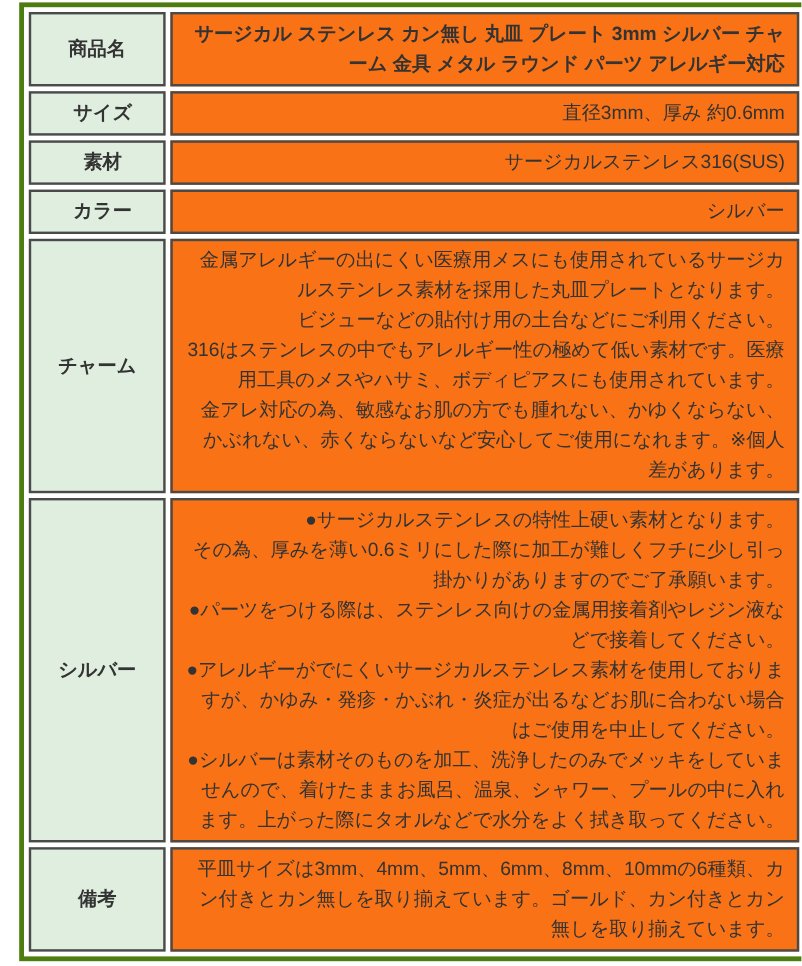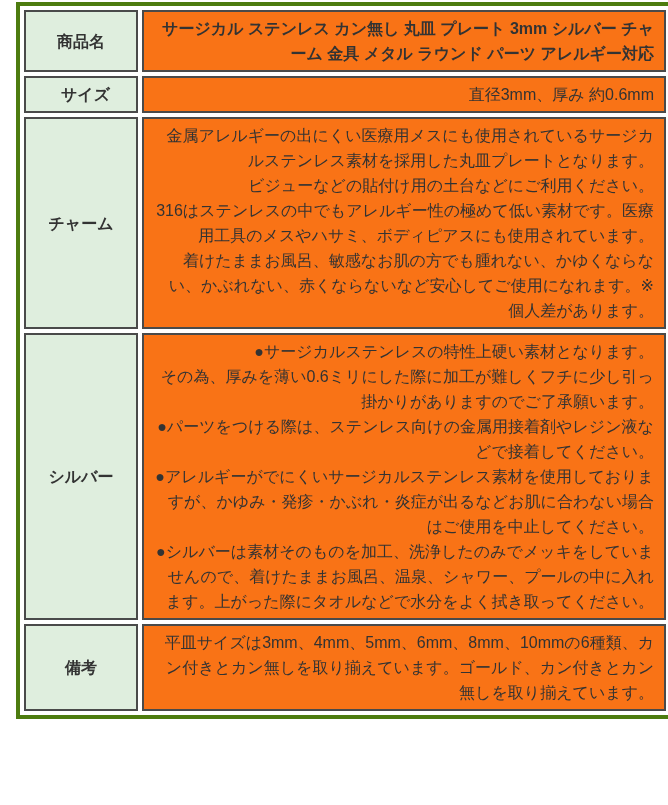--- a/index.html
+++ b/index.html
@@ -59,26 +59,34 @@
     </colgroup>
     <tbody>
       <tr>
         <td class="label">商品名</td>
         <td class="value bold">サージカル ステンレス カン無し 丸皿 プレート 3mm シルバー チャーム 金具 メタル ラウンド パーツ アレルギー対応</td>
       </tr>
       <tr class="row-small">
         <td class="label">サイズ</td>
         <td class="value">直径3mm、厚み 約0.6mm</td>
       </tr>
+      <tr class="row-small">
+        <td class="label">素材</td>
+        <td class="value">サージカルステンレス316(SUS)</td>
+      </tr>
+      <tr class="row-small">
+        <td class="label">カラー</td>
+        <td class="value">シルバー</td>
+      </tr>
       <tr>
         <td class="label">チャーム</td>
         <td class="value">金属アレルギーの出にくい医療用メスにも使用されているサージカルステンレス素材を採用した丸皿プレートとなります。
 ビジューなどの貼付け用の土台などにご利用ください。
 316はステンレスの中でもアレルギー性の極めて低い素材です。医療用工具のメスやハサミ、ボディピアスにも使用されています。
-着けたままお風呂、敏感なお肌の方でも腫れない、かゆくならない、かぶれない、赤くならないなど安心してご使用になれます。※個人差があります。</td>
+金アレ対応の為、敏感なお肌の方でも腫れない、かゆくならない、かぶれない、赤くならないなど安心してご使用になれます。※個人差があります。</td>
       </tr>
       <tr>
         <td class="label">シルバー</td>
         <td class="value">●サージカルステンレスの特性上硬い素材となります。
 その為、厚みを薄い0.6ミリにした際に加工が難しくフチに少し引っ掛かりがありますのでご了承願います。
 ●パーツをつける際は、ステンレス向けの金属用接着剤やレジン液などで接着してください。
 ●アレルギーがでにくいサージカルステンレス素材を使用しておりますが、かゆみ・発疹・かぶれ・炎症が出るなどお肌に合わない場合はご使用を中止してください。
 ●シルバーは素材そのものを加工、洗浄したのみでメッキをしていませんので、着けたままお風呂、温泉、シャワー、プールの中に入れます。上がった際にタオルなどで水分をよく拭き取ってください。</td>
       </tr>
       <tr>

